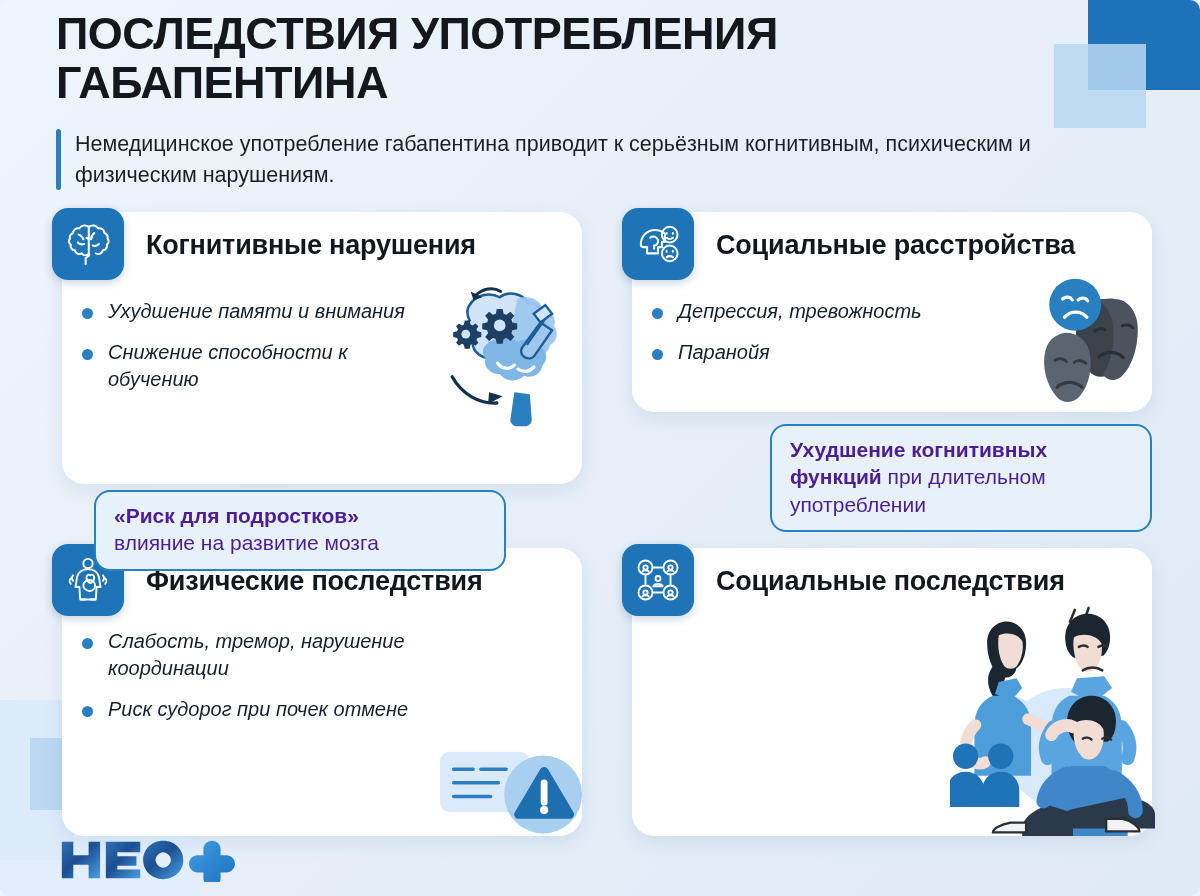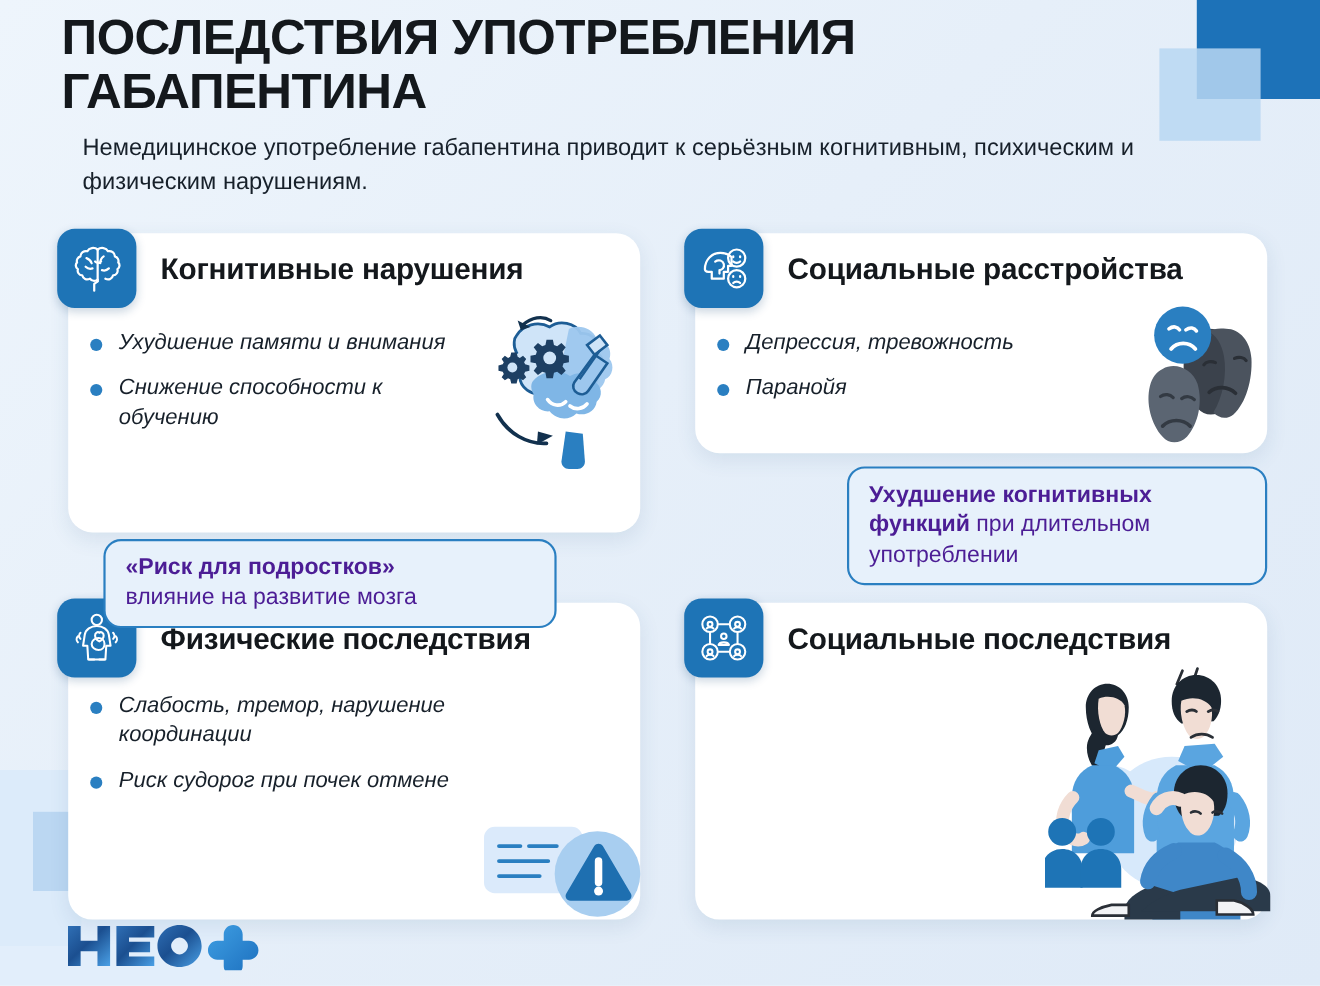--- a/index.html
+++ b/index.html
@@ -14,20 +14,21 @@
     overflow: hidden;
   }
 
   .poster {
     position: relative;
     width: 1200px;
     height: 896px;
     background:
       linear-gradient(135deg, #eef5fc 0%, #e6eff9 45%, #dfeaf7 100%);
     overflow: hidden;
+    border-radius: 10px;
   }
 
   
   .deco { position: absolute; }
   .deco-sq-dark {
     top: -6px; right: -6px;
     width: 118px; height: 96px;
     background: #1d72b8;
   }
   .deco-sq-light {
@@ -59,22 +60,21 @@
     margin: 0;
     font-size: 45px;
     line-height: 1.08;
     font-weight: 700;
     letter-spacing: -0.5px;
     color: #14181c;
     text-transform: uppercase;
   }
   .subtitle-wrap {
     display: flex;
-    margin-top: 12px;
-    align-items: flex-end;
+    margin-top: 22px;
   }
   .subtitle-bar {
     width: 5px;
     background: #2a7fc1;
     border-radius: 3px;
     margin-right: 14px;
     flex: 0 0 5px;
   }
   .subtitle {
     margin: 0;

